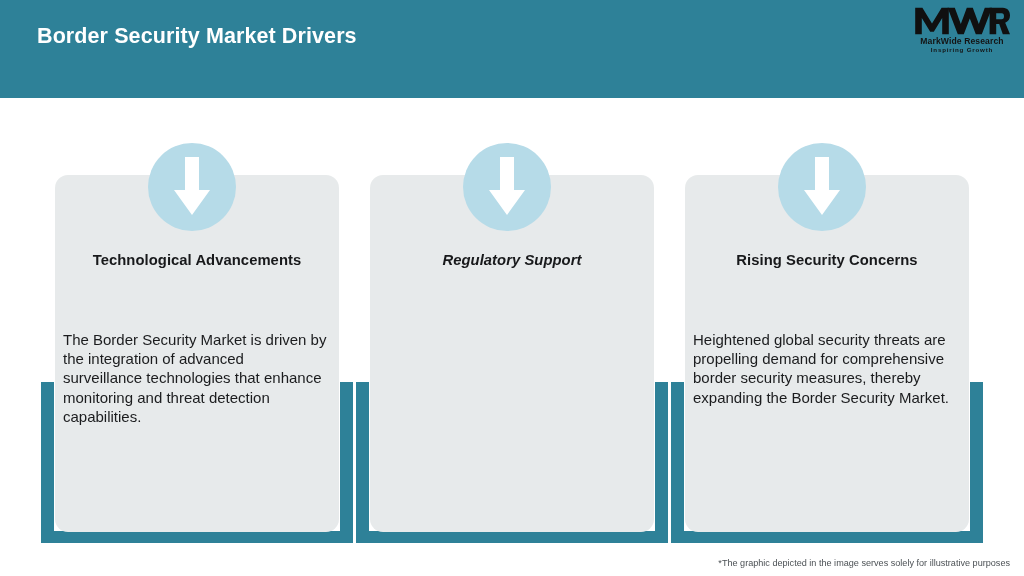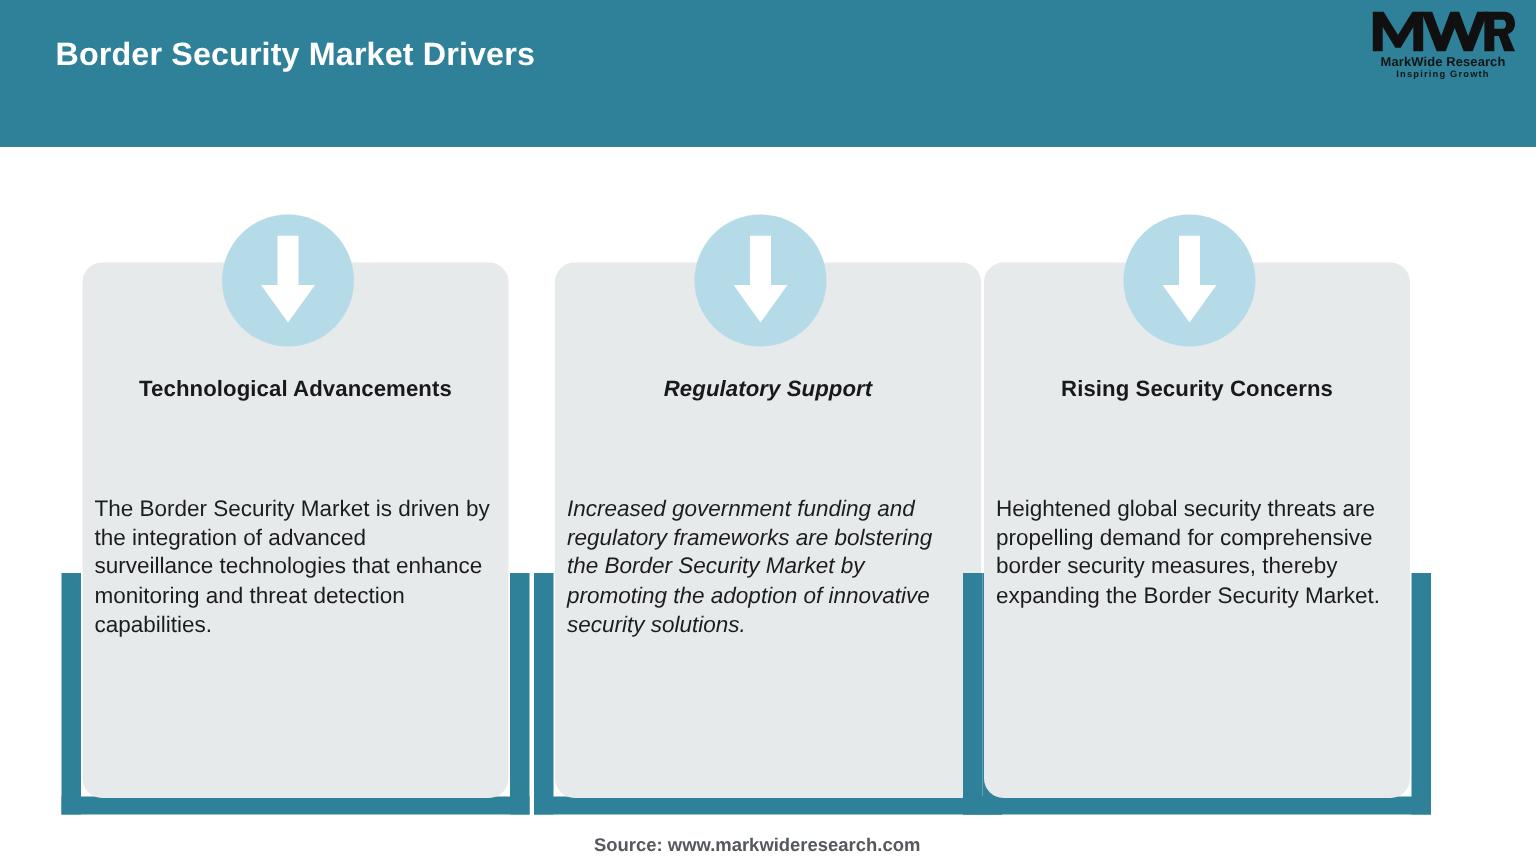--- a/index.html
+++ b/index.html
@@ -76,21 +76,21 @@
 
   
   .card-group {
     position: absolute;
     top: 0;
     width: 232px;
     height: 576px;
   }
   .card-group.pos-0 { left: 55px; }
   .card-group.pos-1 { left: 370px; font-style: italic; }
-  .card-group.pos-2 { left: 656px; }
+  .card-group.pos-2 { left: 685px; }
 
   
   .card-frame {
     position: absolute;
     left: -14px;
     top: 382px;
     width: 312px;
     height: 161px;
     box-sizing: border-box;
     border-left: 13px solid #2e8198;
@@ -205,30 +205,29 @@
 
   <div class="card-group pos-1">
     <div class="card-frame"></div>
     <div class="card-panel"></div>
     <div class="card-badge">
       <svg viewBox="0 0 38 60">
         <path d="M12 0 L26 0 L26 33 L37 33 L19 58 L1 33 L12 33 Z" fill="#ffffff"></path>
       </svg>
     </div>
     <div class="card-heading">Regulatory Support</div>
-    <div class="card-body">Increased government funding and regulatory frameworks are bolstering the Border Security Market by promoting the adoption of innovative security solutions.</div>
   </div>
 
   <div class="card-group pos-2">
     <div class="card-frame"></div>
     <div class="card-panel"></div>
     <div class="card-badge">
       <svg viewBox="0 0 38 60">
         <path d="M12 0 L26 0 L26 33 L37 33 L19 58 L1 33 L12 33 Z" fill="#ffffff"></path>
       </svg>
     </div>
     <div class="card-heading">Rising Security Concerns</div>
     <div class="card-body">Heightened global security threats are propelling demand for comprehensive border security measures, thereby expanding the Border Security Market.</div>
   </div>
 
-  <div id="footer-source">Source: www.markwideresearch.com</div>
+  <div id="footer-disclaimer">*The graphic depicted in the image serves solely for illustrative purposes</div>
 
 </div>
 
 </body></html>

